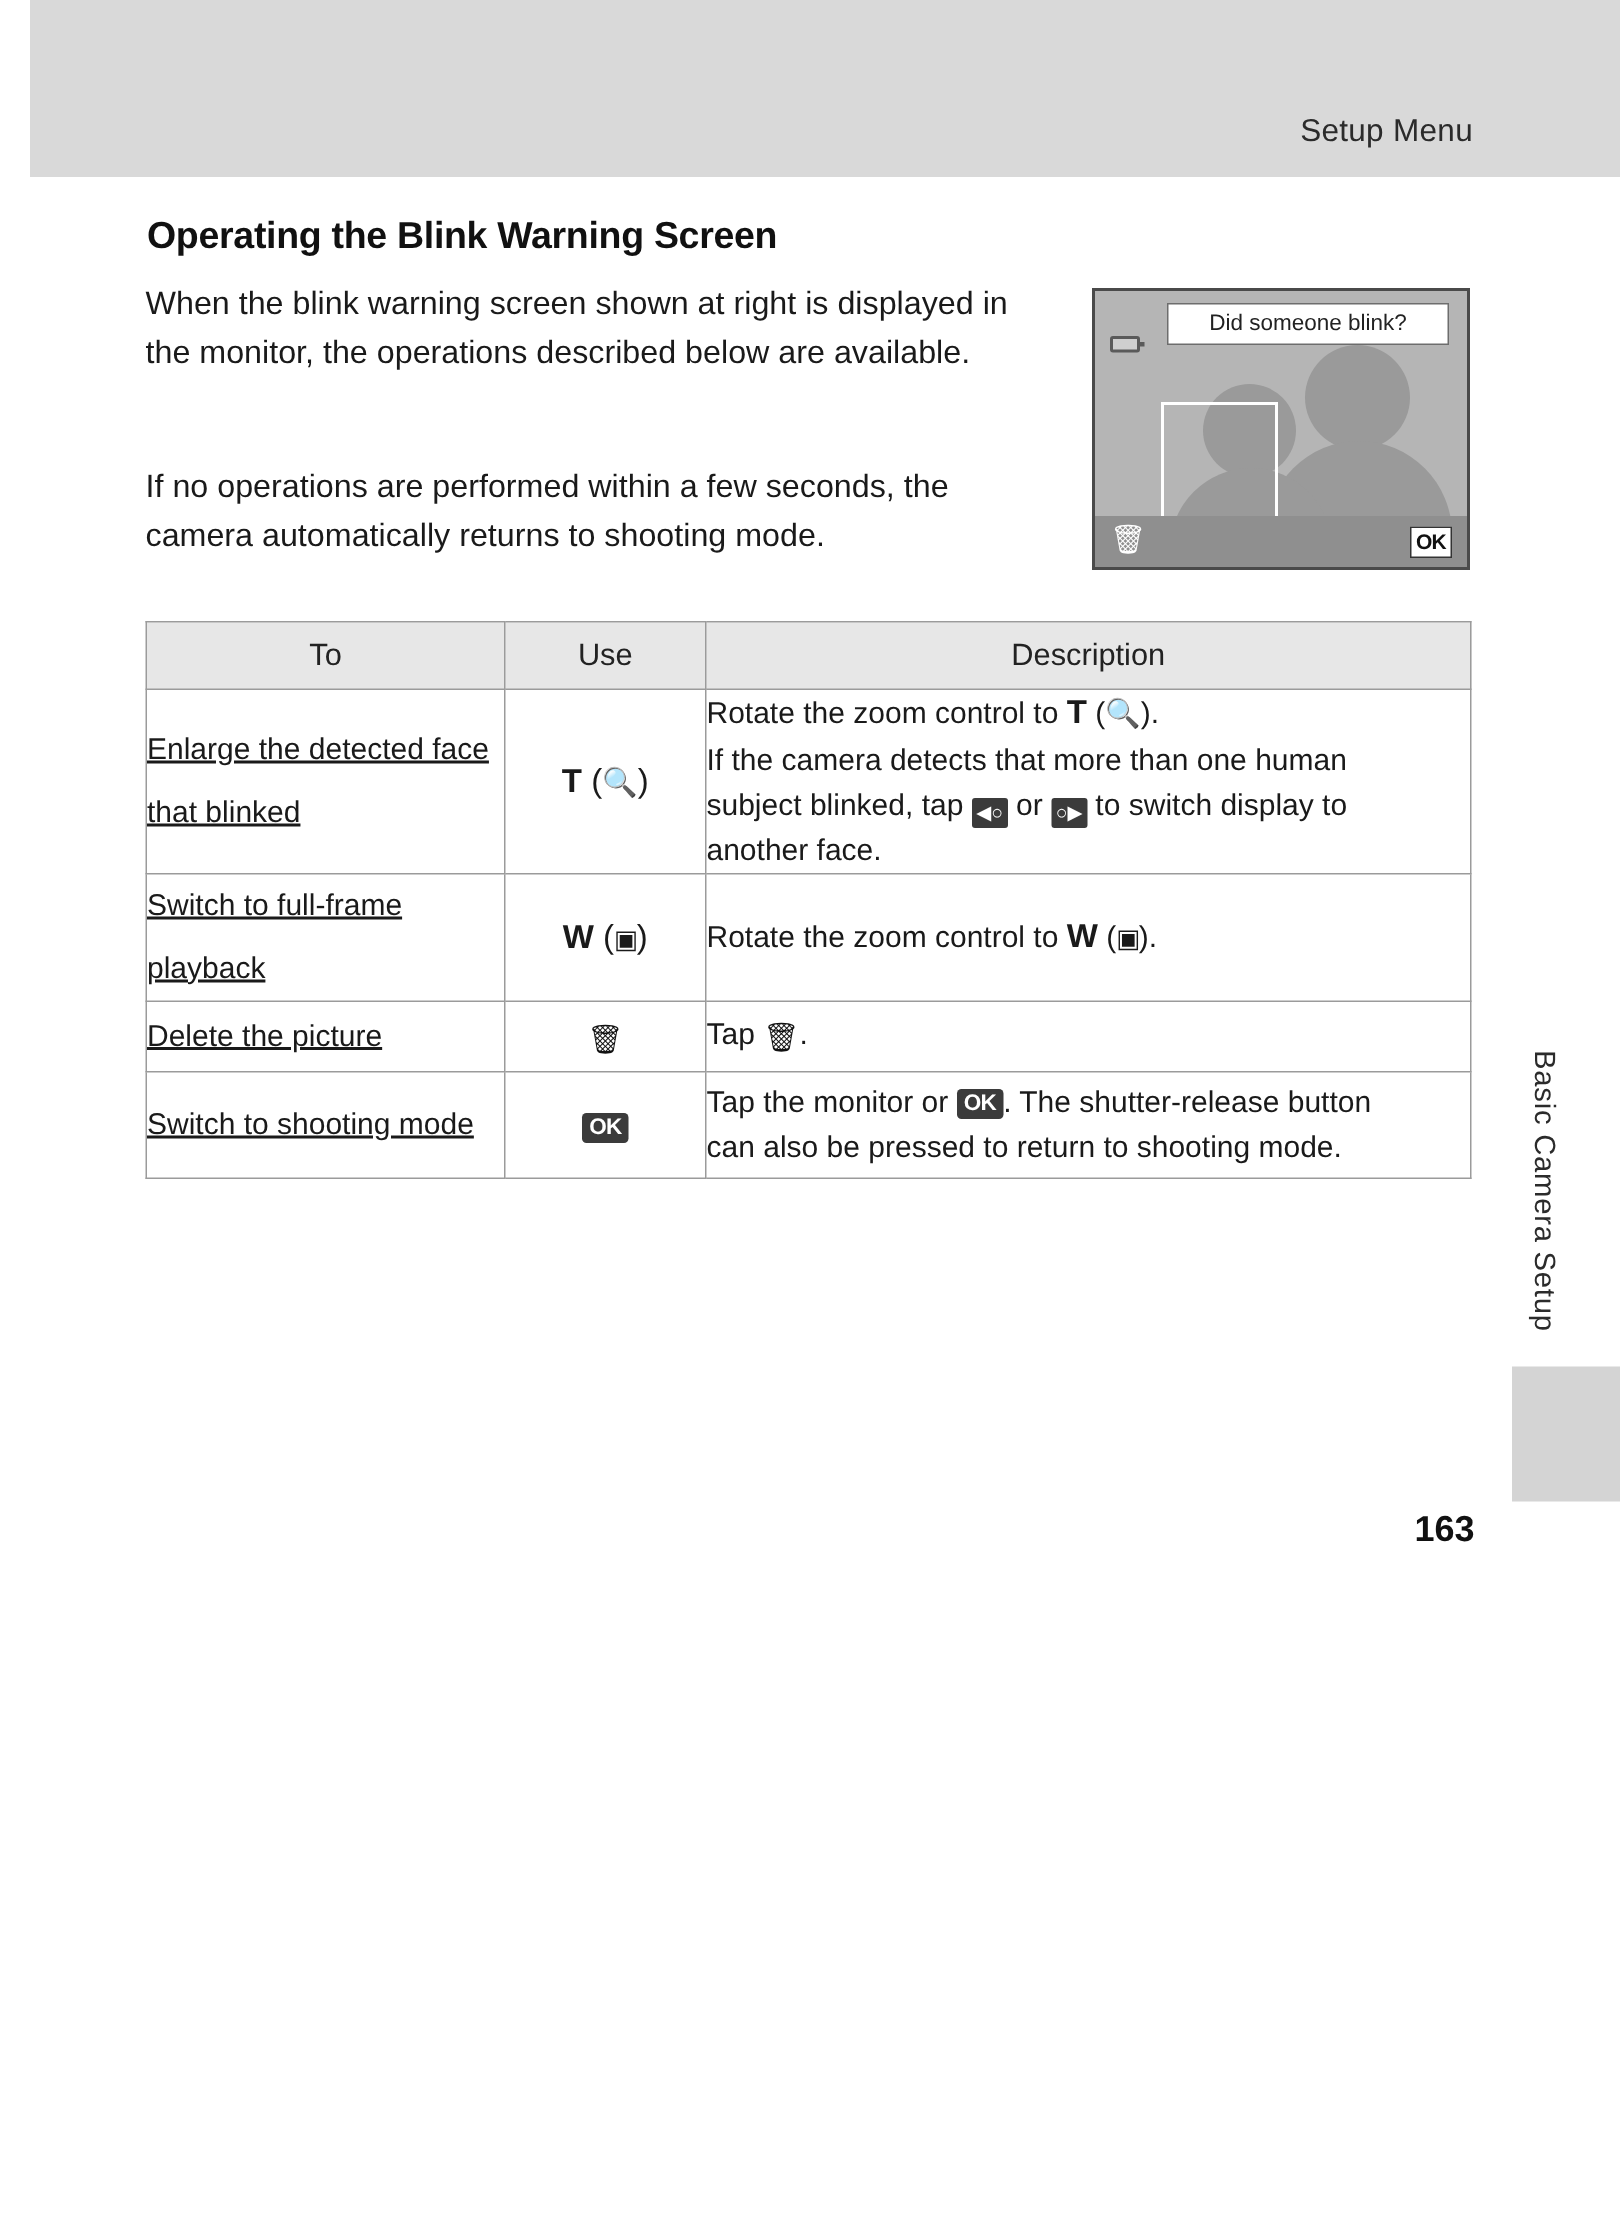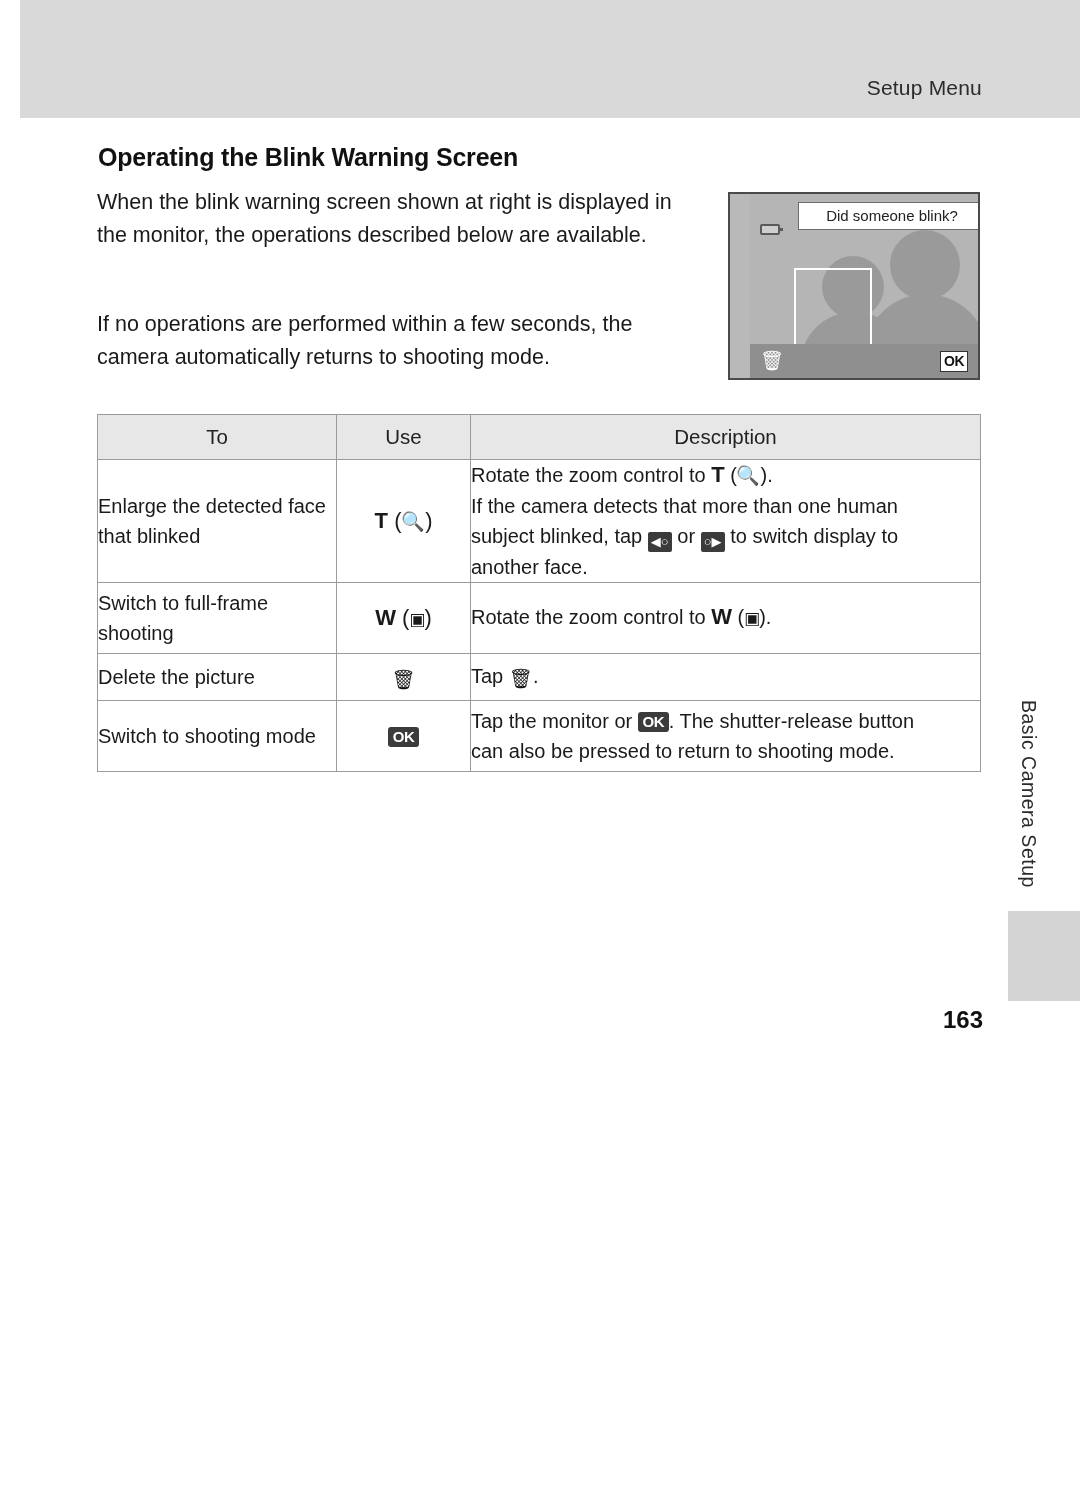--- a/index.html
+++ b/index.html
@@ -75,21 +75,20 @@
     height: 188px;
     background: #b9b9b9;
     border: 2px solid #4a4a4a;
     box-sizing: border-box;
   }
   .monitor .screen {
     position: absolute;
     left: 0; top: 0; right: 0; bottom: 0;
     background: #b5b5b5;
     overflow: hidden;
-    margin-left: 20px;
   }
   .blink-banner {
     position: absolute;
     left: 48px;
     top: 8px;
     width: 188px;
     height: 28px;
     background: #ffffff;
     border: 1px solid #6d6d6d;
     box-sizing: border-box;
@@ -216,22 +215,23 @@
     background: #e7e7e7;
     font-weight: normal;
     font-size: 20.5px;
     height: 44px;
     text-align: center;
     color: #222;
   }
   td.col-to {
     width: 238px;
     padding: 12px 14px;
-    line-height: 30px;
+    line-height: 42px;
     vertical-align: middle;
+    text-decoration: underline;
   }
   td.col-use {
     width: 133px;
     text-align: center;
     font-size: 22px;
   }
   td.col-desc {
     padding: 12px 14px;
     line-height: 30px;
   }
@@ -349,21 +349,21 @@
           <span>(<span class="glyph-mag">🔍</span>)</span>
         </td>
         <td class="col-desc">
           <div>Rotate the zoom control to <span class="zoom-t">T</span> (<span class="glyph-mag">🔍</span>).</div>
           <div>If the camera detects that more than one human</div>
           <div>subject blinked, tap <span class="icon-box">◀○</span> or <span class="icon-box">○▶</span> to switch display to</div>
           <div>another face.</div>
         </td>
       </tr>
       <tr class="row-med">
-        <td class="col-to">Switch to full-frame shooting</td>
+        <td class="col-to">Switch to full-frame playback</td>
         <td class="col-use">
           <span class="zoom-w">W</span>
           <span>(<span class="glyph-thumbs">▣</span>)</span>
         </td>
         <td class="col-desc">
           Rotate the zoom control to <span class="zoom-w">W</span> (<span class="glyph-thumbs">▣</span>).
         </td>
       </tr>
       <tr class="row-small">
         <td class="col-to">Delete the picture</td>

